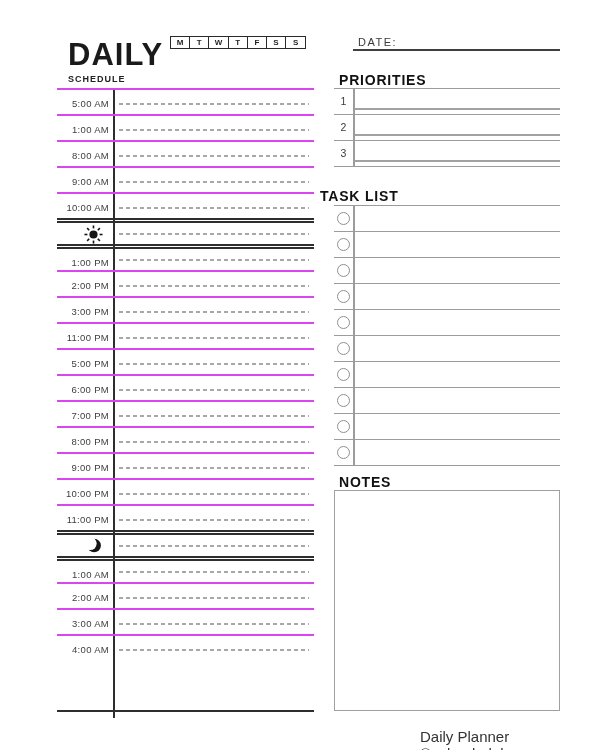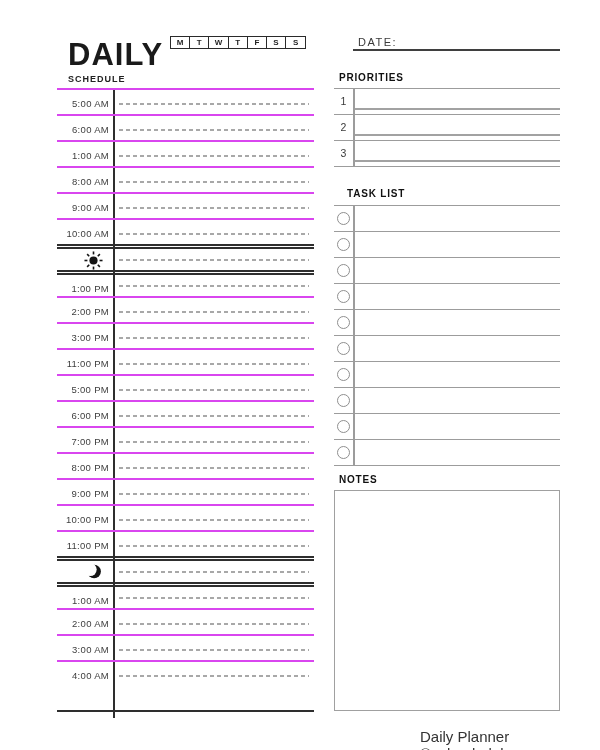--- a/index.html
+++ b/index.html
@@ -43,24 +43,24 @@
     background:repeating-linear-gradient(90deg,#a8a8a8 0 4px,transparent 4px 7px);
   }
   .sch-row.dbl .sch-dash{top:10px;}
   .sch-icon{position:absolute;left:26px;top:2px;width:20px;height:20px;text-align:center;}
   
   .date-label{
     position:absolute;left:346px;top:36px;font-size:11px;letter-spacing:1.5px;color:#3a3a3a;
   }
   .date-line{position:absolute;left:341px;top:49px;width:207px;height:2px;background:#3f3f3f;}
   .sec-title{
-    position:absolute;font-size:10px;font-weight:bold;letter-spacing:.8px;color:#111;
+    position:absolute;font-size:14px;font-weight:bold;letter-spacing:.8px;color:#111;
   }
   .priorities-title{left:327px;top:72px;}
-  .tasklist-title{left:335px;top:188px;}
+  .tasklist-title{left:308px;top:188px;}
   .notes-title{left:327px;top:474px;}
   .gray-table{
     position:absolute;left:322px;width:226px;border-top:1.5px solid #9c9c9c;box-sizing:content-box;
   }
   .priorities-table{top:88px;}
   .task-table{top:205px;}
   .g-row{position:relative;height:26px;box-sizing:border-box;border-bottom:1.5px solid #9c9c9c;}
   .v-gray{position:absolute;left:19px;top:0;height:100%;width:1.5px;background:#9c9c9c;z-index:2;}
   .p-num{
     position:absolute;left:0;top:6px;width:19px;text-align:center;
@@ -108,24 +108,20 @@
       </div>
     </div>
 
   <div class="schedule-label">SCHEDULE</div>
 
   <div class="sch-table">
     <div class="sch-vline"></div>
     <div class="sch-bottom"></div>
   <div class="sch-row">
         <div class="sch-label">5:00 AM</div>
-        <div class="sch-dash"></div>
-      </div>
-      <div class="sch-row">
-        <div class="sch-label">6:00 AM</div>
         <div class="sch-dash"></div>
       </div>
       <div class="sch-row">
         <div class="sch-label">1:00 AM</div>
         <div class="sch-dash"></div>
       </div>
       <div class="sch-row">
         <div class="sch-label">8:00 AM</div>
         <div class="sch-dash"></div>
       </div>

